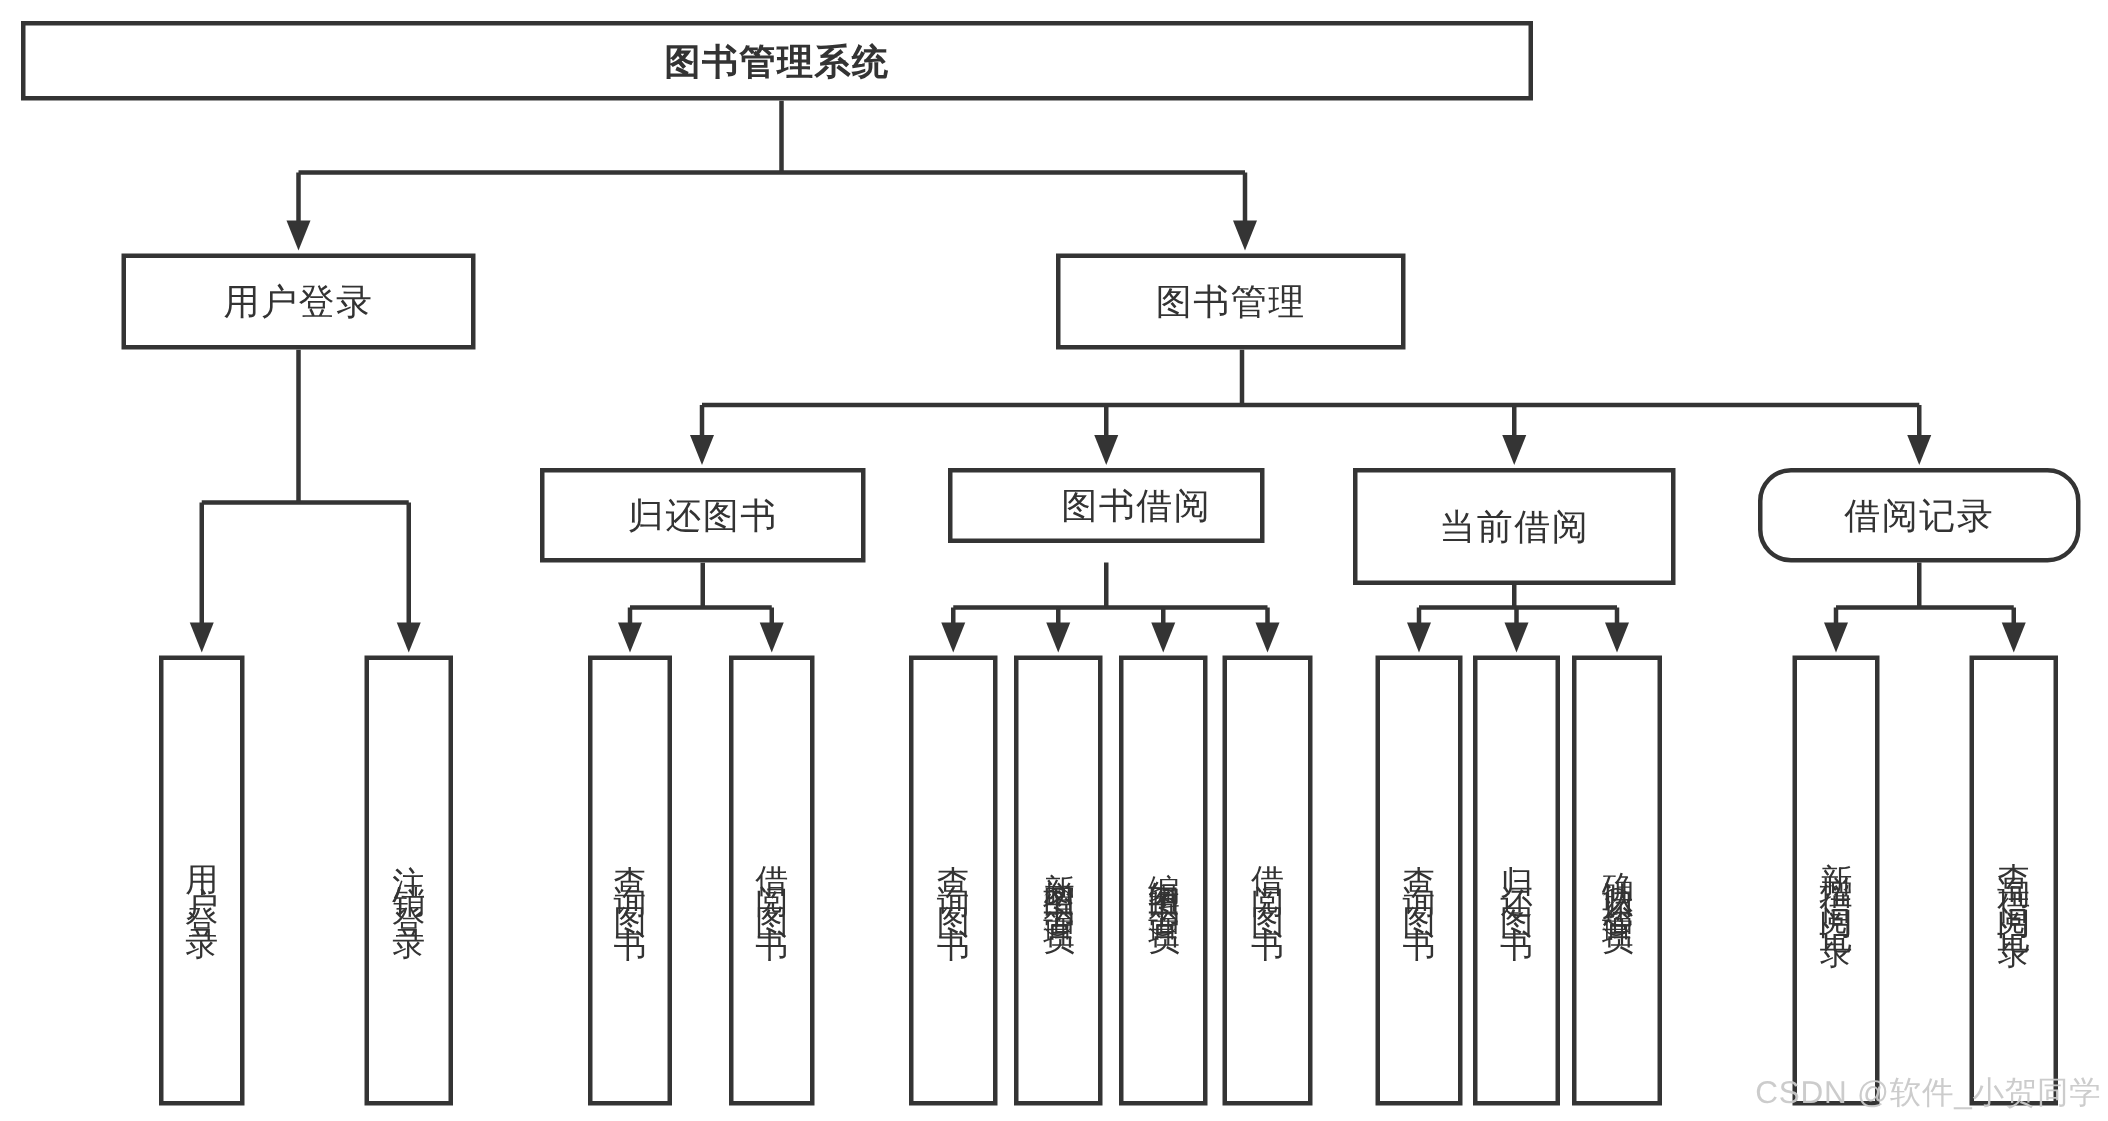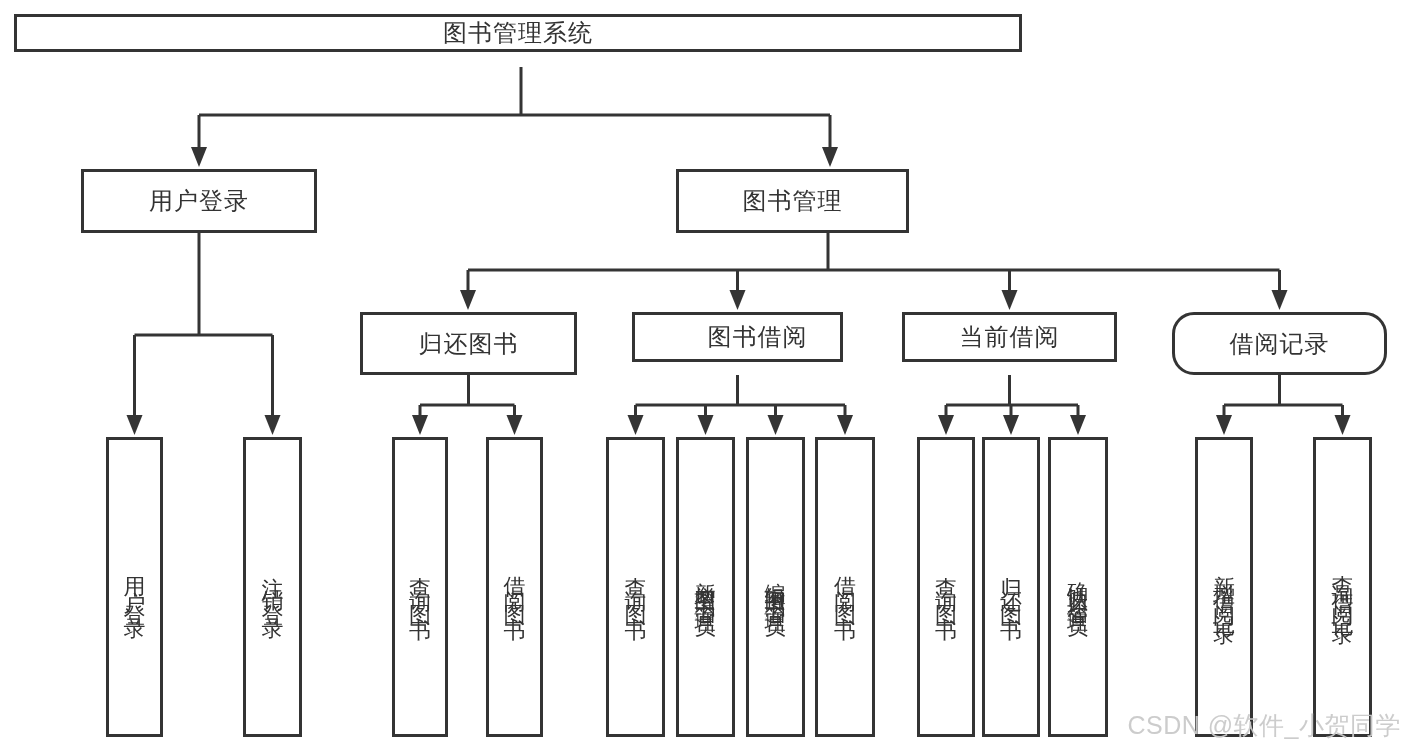--- a/index.html
+++ b/index.html
@@ -57,21 +57,21 @@
     letter-spacing: 14px;
     line-height: 1;
     white-space: nowrap;
   }
   .node.v.mid span { letter-spacing: 10px; }
   .node.v.long span { letter-spacing: 5px; font-size: 21px; }
   .watermark {
     position: absolute;
     right: 4px;
     bottom: 5px;
-    font-size: 25px;
+    font-size: 21px;
     color: rgba(201, 201, 201, 0.95);
     letter-spacing: 0.5px;
     white-space: nowrap;
     z-index: 5;
     margin-top: 24px;
   }
 </style>
 </head>
 <body>
 
@@ -106,28 +106,28 @@
     <path d="M1009.5 375 V405 M946 405 H1078 M946 405 V418 M1011 405 V418 M1078 405 V418"></path>
     <polygon points="938,415 954,415 946,435"></polygon>
     <polygon points="1003,415 1019,415 1011,435"></polygon>
     <polygon points="1070,415 1086,415 1078,435"></polygon>
 
     <path d="M1279.5 375 V405 M1224 405 H1342.5 M1224 405 V418 M1342.5 405 V418"></path>
     <polygon points="1216,415 1232,415 1224,435"></polygon>
     <polygon points="1334.5,415 1350.5,415 1342.5,435"></polygon>
   </svg>
 
-  <div class="node h" style="left:14px; top:14px; width:1008px; height:38px;">图书管理系统</div>
+  <div class="node h" style="left:14px; top:14px; width:1008px; height:53px;font-weight:bold;">图书管理系统</div>
 
   <div class="node h" style="left:81px; top:169px; width:236px; height:64px;">用户登录</div>
-  <div class="node h" style="left:676px; top:169px; width:233px; height:64px;">图书管理</div>
+  <div class="node h" style="left:704px; top:169px; width:233px; height:64px;">图书管理</div>
 
   <div class="node h" style="left:360px; top:312px; width:217px; height:63px;">归还图书</div>
   <div class="node h" style="left:632px; top:312px; width:211px; height:50px;padding-left:40px;">图书借阅</div>
-  <div class="node h" style="left:902px; top:312px; width:215px; height:50px;">当前借阅</div>
+  <div class="node h" style="left:902px; top:312px; width:215px; height:78px;">当前借阅</div>
   <div class="node h" style="left:1172px; top:312px; width:215px; height:63px;border-radius:22px;">借阅记录</div>
 
   <div class="node v" style="left:106px; width:57px;">
     <span>用户登录</span>
   </div>
   <div class="node v" style="left:243px; width:59px;">
     <span>注销登录</span>
   </div>
 
   <div class="node v" style="left:392px; width:56px;">

